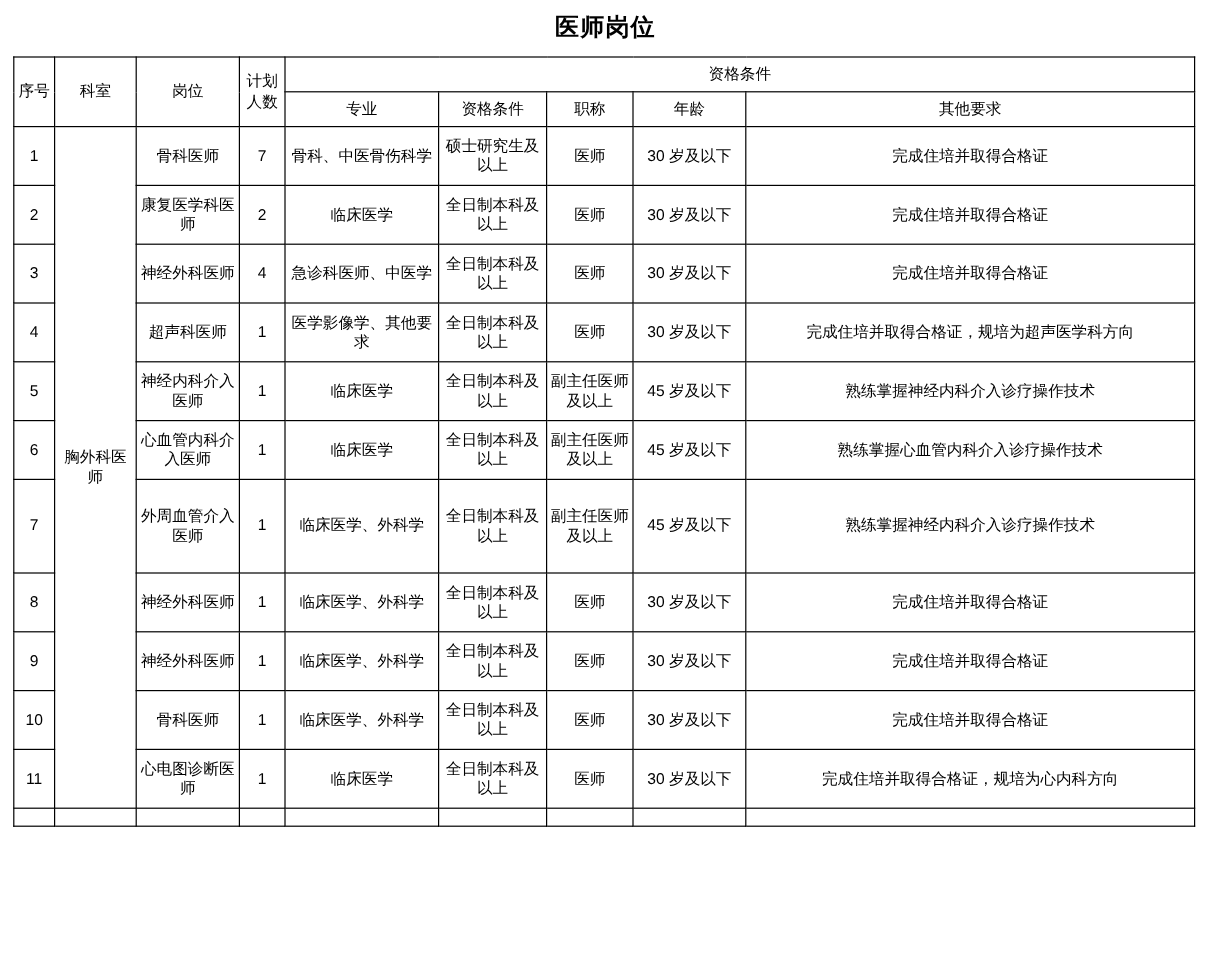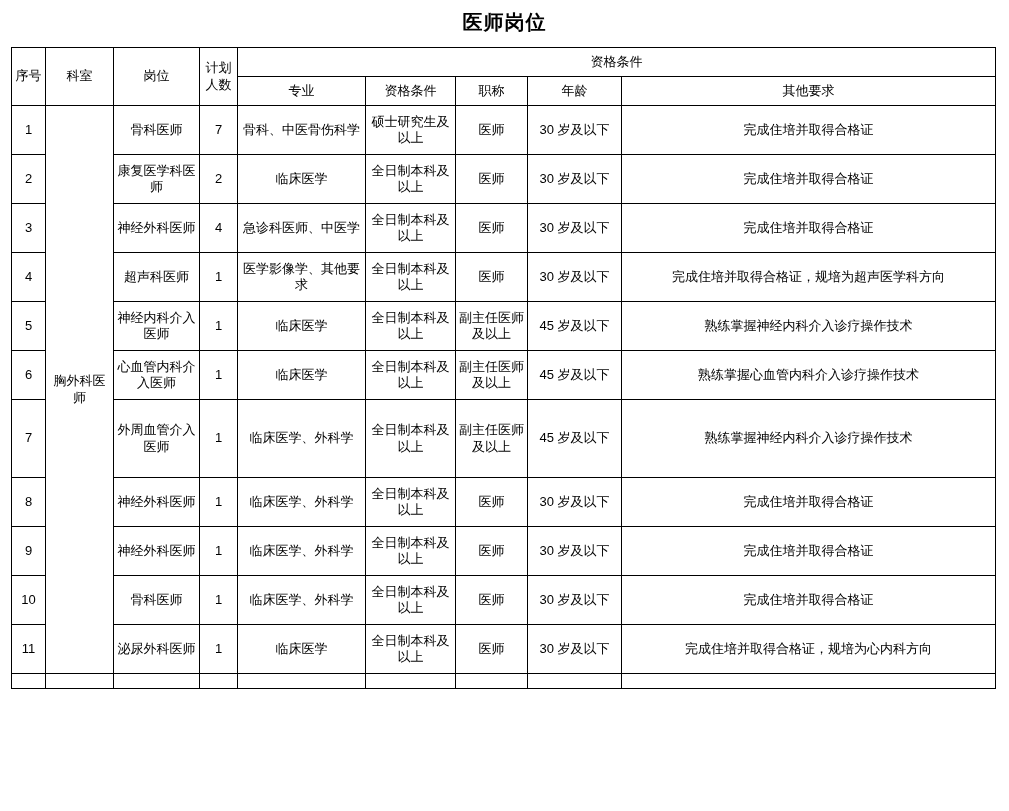--- a/index.html
+++ b/index.html
@@ -215,21 +215,21 @@
         <td>1</td>
         <td>临床医学、外科学</td>
         <td>全日制本科及以上</td>
         <td>医师</td>
         <td>30 岁及以下</td>
         <td>完成住培并取得合格证</td>
       </tr>
 
       <tr class="body-row">
         <td>11</td>
-        <td>泌尿外科医师</td>
+        <td>心电图诊断医师</td>
         <td>1</td>
         <td>临床医学</td>
         <td>全日制本科及以上</td>
         <td>医师</td>
         <td>30 岁及以下</td>
         <td>完成住培并取得合格证，规培为心内科方向</td>
       </tr>
 
       <tr class="cut-row">
         <td></td>

